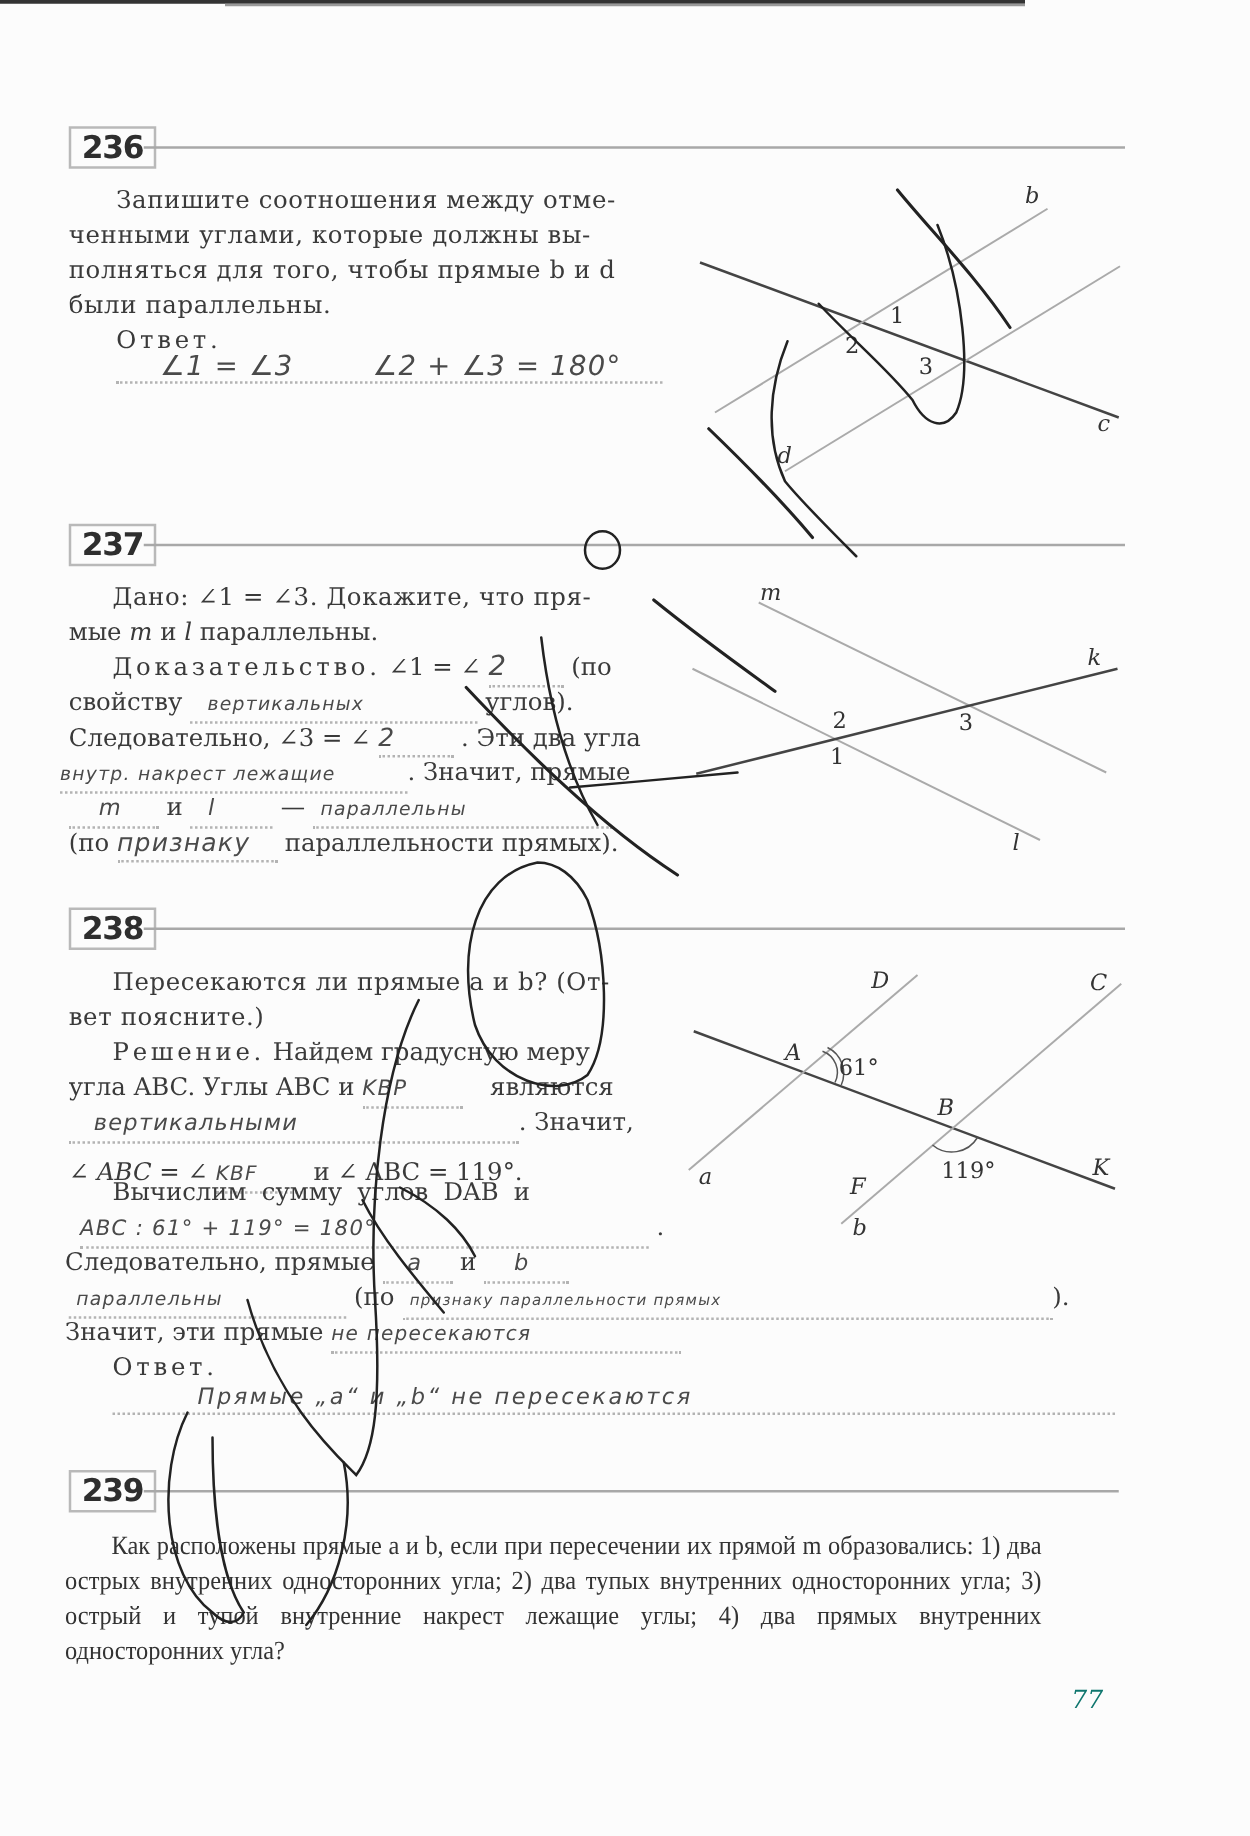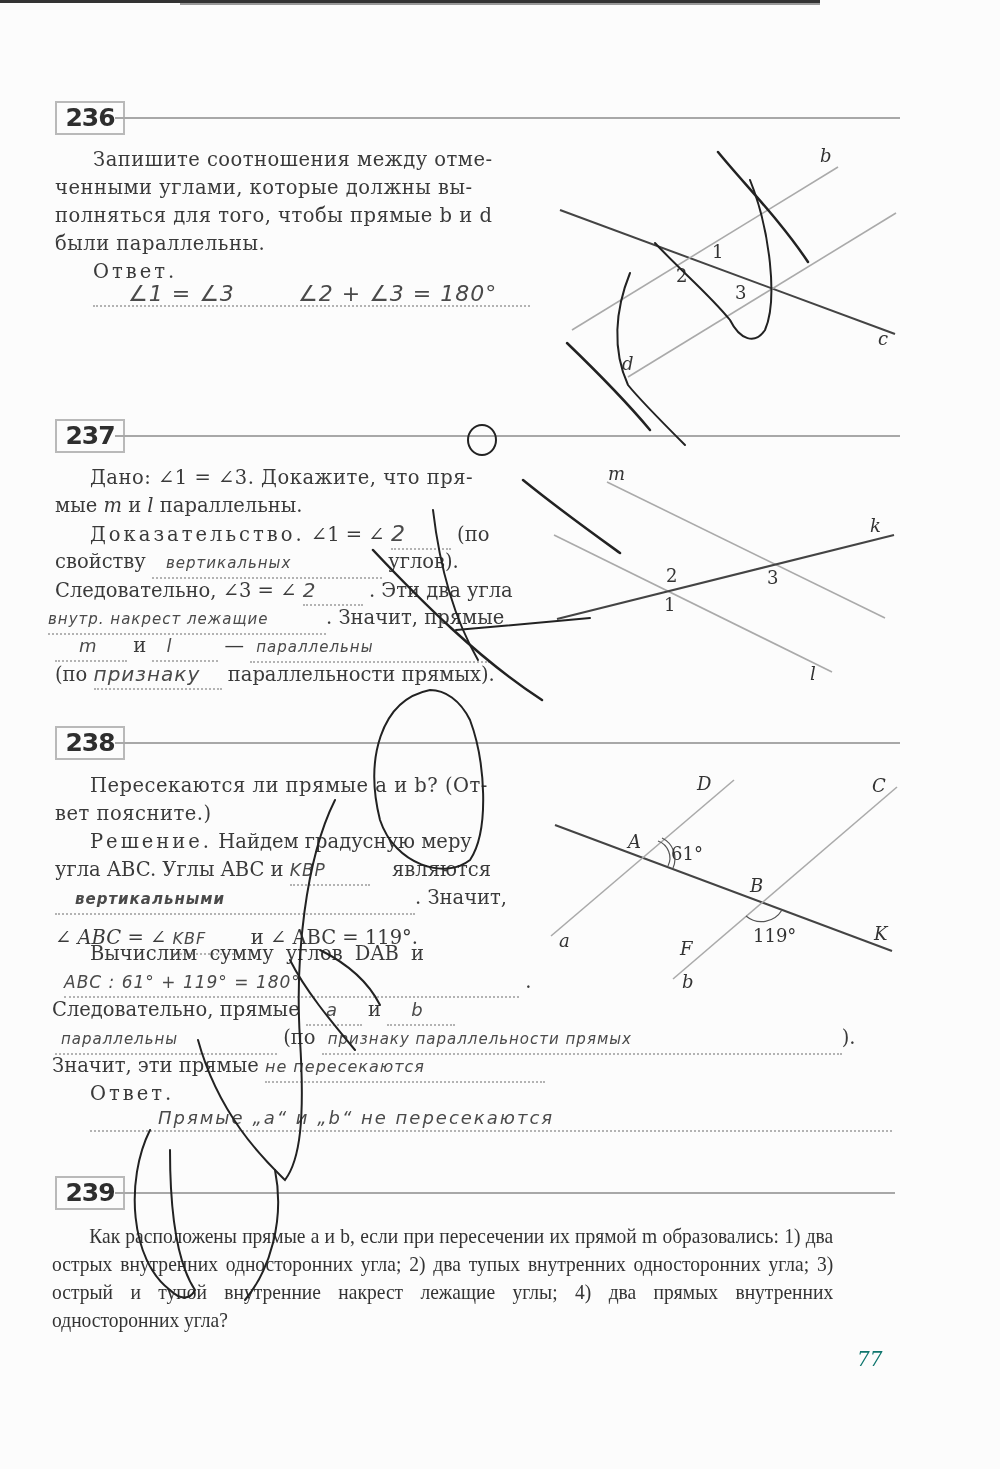--- a/index.html
+++ b/index.html
@@ -114,42 +114,42 @@
   <div class="p" style="left:90px;top:828px;">
     <span class="sp">Решение.</span>
     <span>Найдем градусную меру</span>
   </div>
   <div class="p" style="left:55px;top:856px;">
     <span>угла ABC. Углы ABC и</span>
     <span class="dots hand" style="width:80px;font-size:17px;">KBP</span>
     <span style="margin-left:16px;">являются</span>
   </div>
   <div class="p" style="left:55px;top:884px;">
-    <span class="dots hand" style="width:360px;font-size:15px;text-indent:20px;font-weight:bold;">вертикальными</span><span>. Значит,</span>
+    <span class="dots hand" style="width:360px;font-size:18px;text-indent:20px;">вертикальными</span><span>. Значит,</span>
   </div>
   <div class="p" style="left:55px;top:912px;margin-top:12px;">
     <span class="it">∠ ABC = ∠</span>
     <span class="dots hand" style="width:72px;font-size:16px;">KBF</span>
     <span>и ∠ ABC = 119°.</span>
   </div>
   <div class="p" style="left:90px;top:940px;word-spacing:6px;">Вычислим   сумму   углов   DAB   и</div>
   <div class="p" style="left:64px;top:968px;">
     <span class="dots hand" style="width:455px;font-size:17px;">ABC : 61° + 119° = 180°</span>
     <span>.</span>
   </div>
   <div class="p" style="left:52px;top:996px;">
     <span>Следовательно, прямые</span>
     <span class="dots hand" style="width:56px;text-indent:20px;">a</span>
     <span>и</span>
     <span class="dots hand" style="width:68px;text-indent:24px;">b</span>
   </div>
   <div class="p" style="left:55px;top:1024px;">
     <span class="dots hand" style="width:222px;font-size:15px;text-indent:6px;">параллельны</span>
     <span>(по</span>
-    <span class="dots hand" style="width:520px;font-size:15px;text-indent:6px;">признаку параллельности прямых</span><span>).</span>
+    <span class="dots hand" style="width:520px;font-size:12px;text-indent:6px;">признаку параллельности прямых</span><span>).</span>
   </div>
   <div class="p" style="left:52px;top:1052px;">
     <span>Значит, эти прямые</span>
     <span class="dots hand" style="width:280px;font-size:16px;">не пересекаются</span>
   </div>
   <div class="p sp" style="left:90px;top:1080px;">Ответ.</div>
 </div>
 <div class="dotline" style="left:90px;top:1130px;width:802px;"></div>
 <div class="p hand" style="left:158px;top:1104px;font-size:18px;letter-spacing:2px;">Прямые „a“ и „b“ не пересекаются</div>
 

